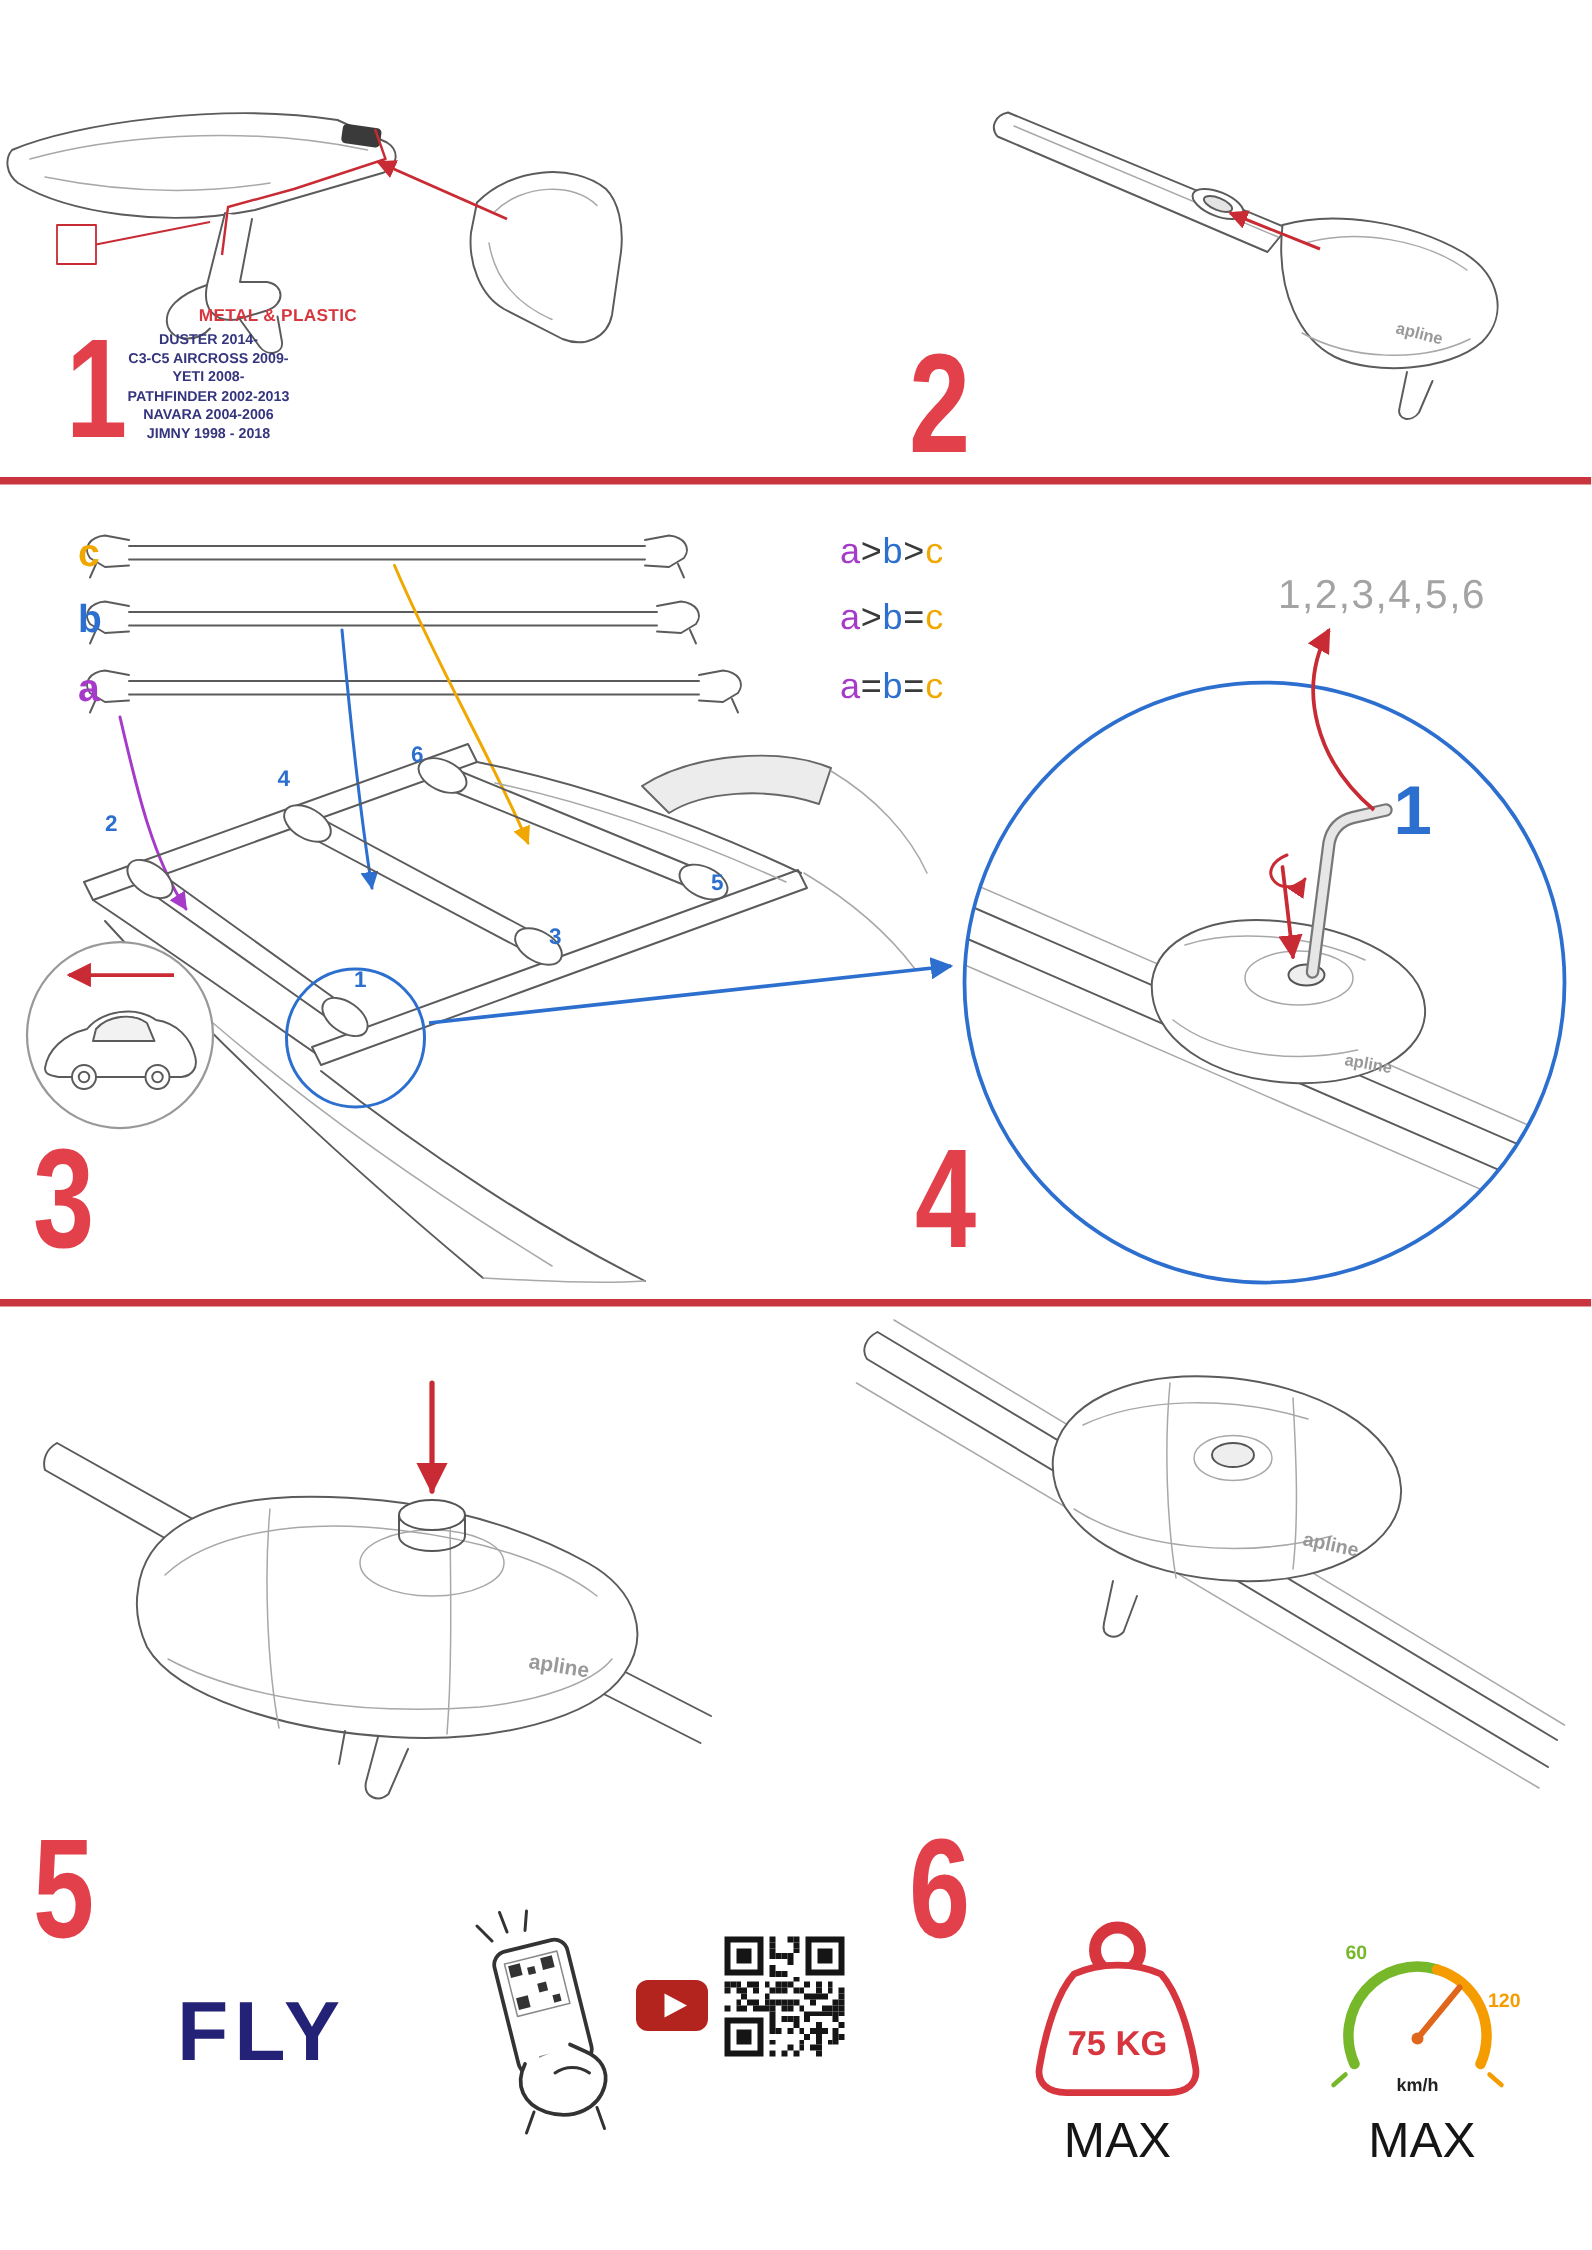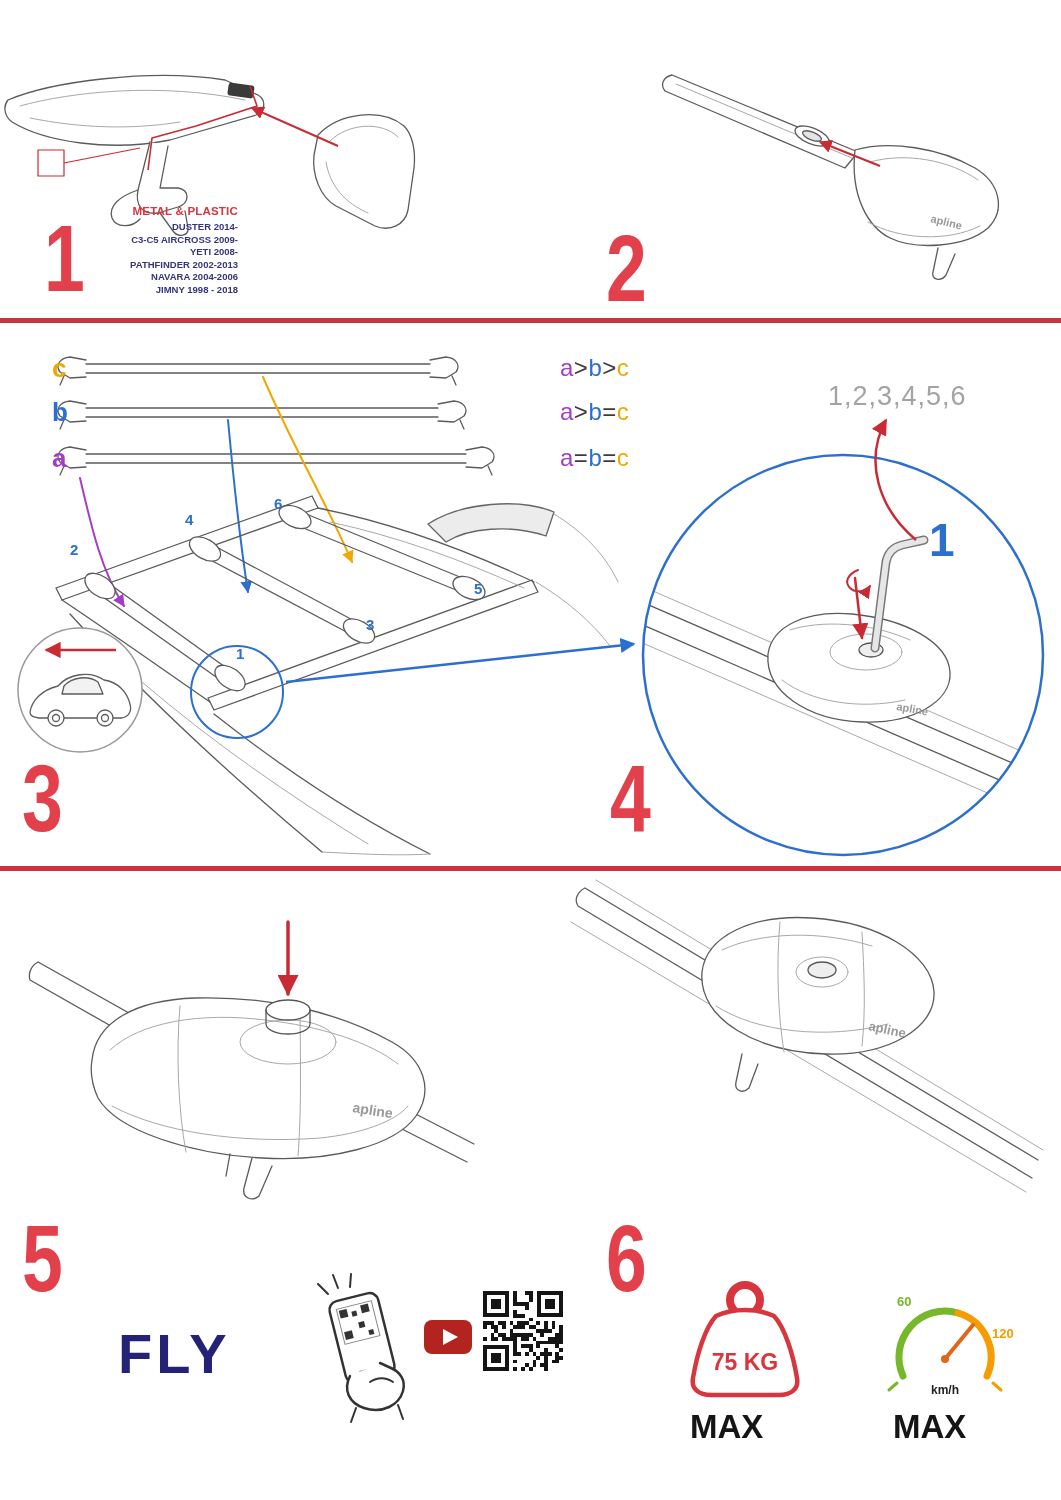--- a/index.html
+++ b/index.html
@@ -5,33 +5,33 @@
   *{margin:0;padding:0;box-sizing:border-box}
   html,body{background:#fff}
   body{font-family:"Liberation Sans",sans-serif}
   #page{position:relative;width:1061px;height:1500px;background:#fff;overflow:hidden}
   .art{position:absolute;left:0;width:1061px;display:block}
   .divider{position:absolute;left:0;width:1061px;height:5px;background:#c9353f}
   .stepnum{position:absolute;font-size:94px;font-weight:700;line-height:1;color:#e2414c;
            transform:scaleX(.78);transform-origin:left top;letter-spacing:-2px}
   .material{position:absolute;left:40px;top:205px;width:198px;text-align:right;color:#d8363f;
             font-size:11.5px;font-weight:bold;letter-spacing:.2px}
-  .models{position:absolute;left:40px;top:221px;width:198px;text-align:right;color:#35357e;
+  .models{position:absolute;left:40px;top:221px;width:198px;text-align:center;color:#35357e;
           font-size:9.5px;font-weight:bold;line-height:12.6px}
   .barletter{position:absolute;font-size:26px;font-weight:bold;line-height:1}
   .c-c{color:#f0a800}.c-b{color:#2c6fce}.c-a{color:#a63bc9}
   .legendrow{position:absolute;font-size:24px;font-weight:normal;line-height:1;letter-spacing:.5px}
   .col-a{color:#a63bc9}.col-b{color:#2c6fce}.col-c{color:#f0a800}.col-op{color:#3a3a3a}
   .posnum{position:absolute;font-size:15px;font-weight:bold;color:#2c6fce;line-height:1}
-  .seq{position:absolute;left:828px;top:381px;font-size:27px;color:#a3a3a3;letter-spacing:1px;font-weight:500}
+  .seq{position:absolute;left:852px;top:381px;font-size:27px;color:#a3a3a3;letter-spacing:1px;font-weight:500}
   .callout1{position:absolute;left:929px;top:517px;font-size:46px;font-weight:bold;color:#2c6fce;line-height:1}
   .fly{position:absolute;left:118px;top:1326px;font-size:56px;font-weight:600;color:#232276;letter-spacing:4px;line-height:1}
   .brand{position:absolute;left:64px;top:1395px;font-size:29px;font-weight:bold;letter-spacing:.5px;line-height:1}
   .brand .g{color:#515151}.brand .r{color:#d8363f}.brand .sp{margin-left:14px}
-  .maxlabel{position:absolute;width:110px;font-size:33px;font-weight:bold;color:#151515;line-height:1}
+  .maxlabel{position:absolute;width:110px;text-align:center;font-size:33px;font-weight:normal;color:#151515;line-height:1}
   .qr{position:absolute;left:483px;top:1291px;width:80px;height:80px;background:#fff}
   .qrc{position:absolute;background:#151515}
   .qrf{position:absolute;width:26px;height:26px;border:4.5px solid #151515}
   .qrf::after{content:"";position:absolute;inset:4px;background:#151515}
   svg text{font-family:"Liberation Sans",sans-serif}
 </style>
 </head>
 <body>
 
 <div id="page">

